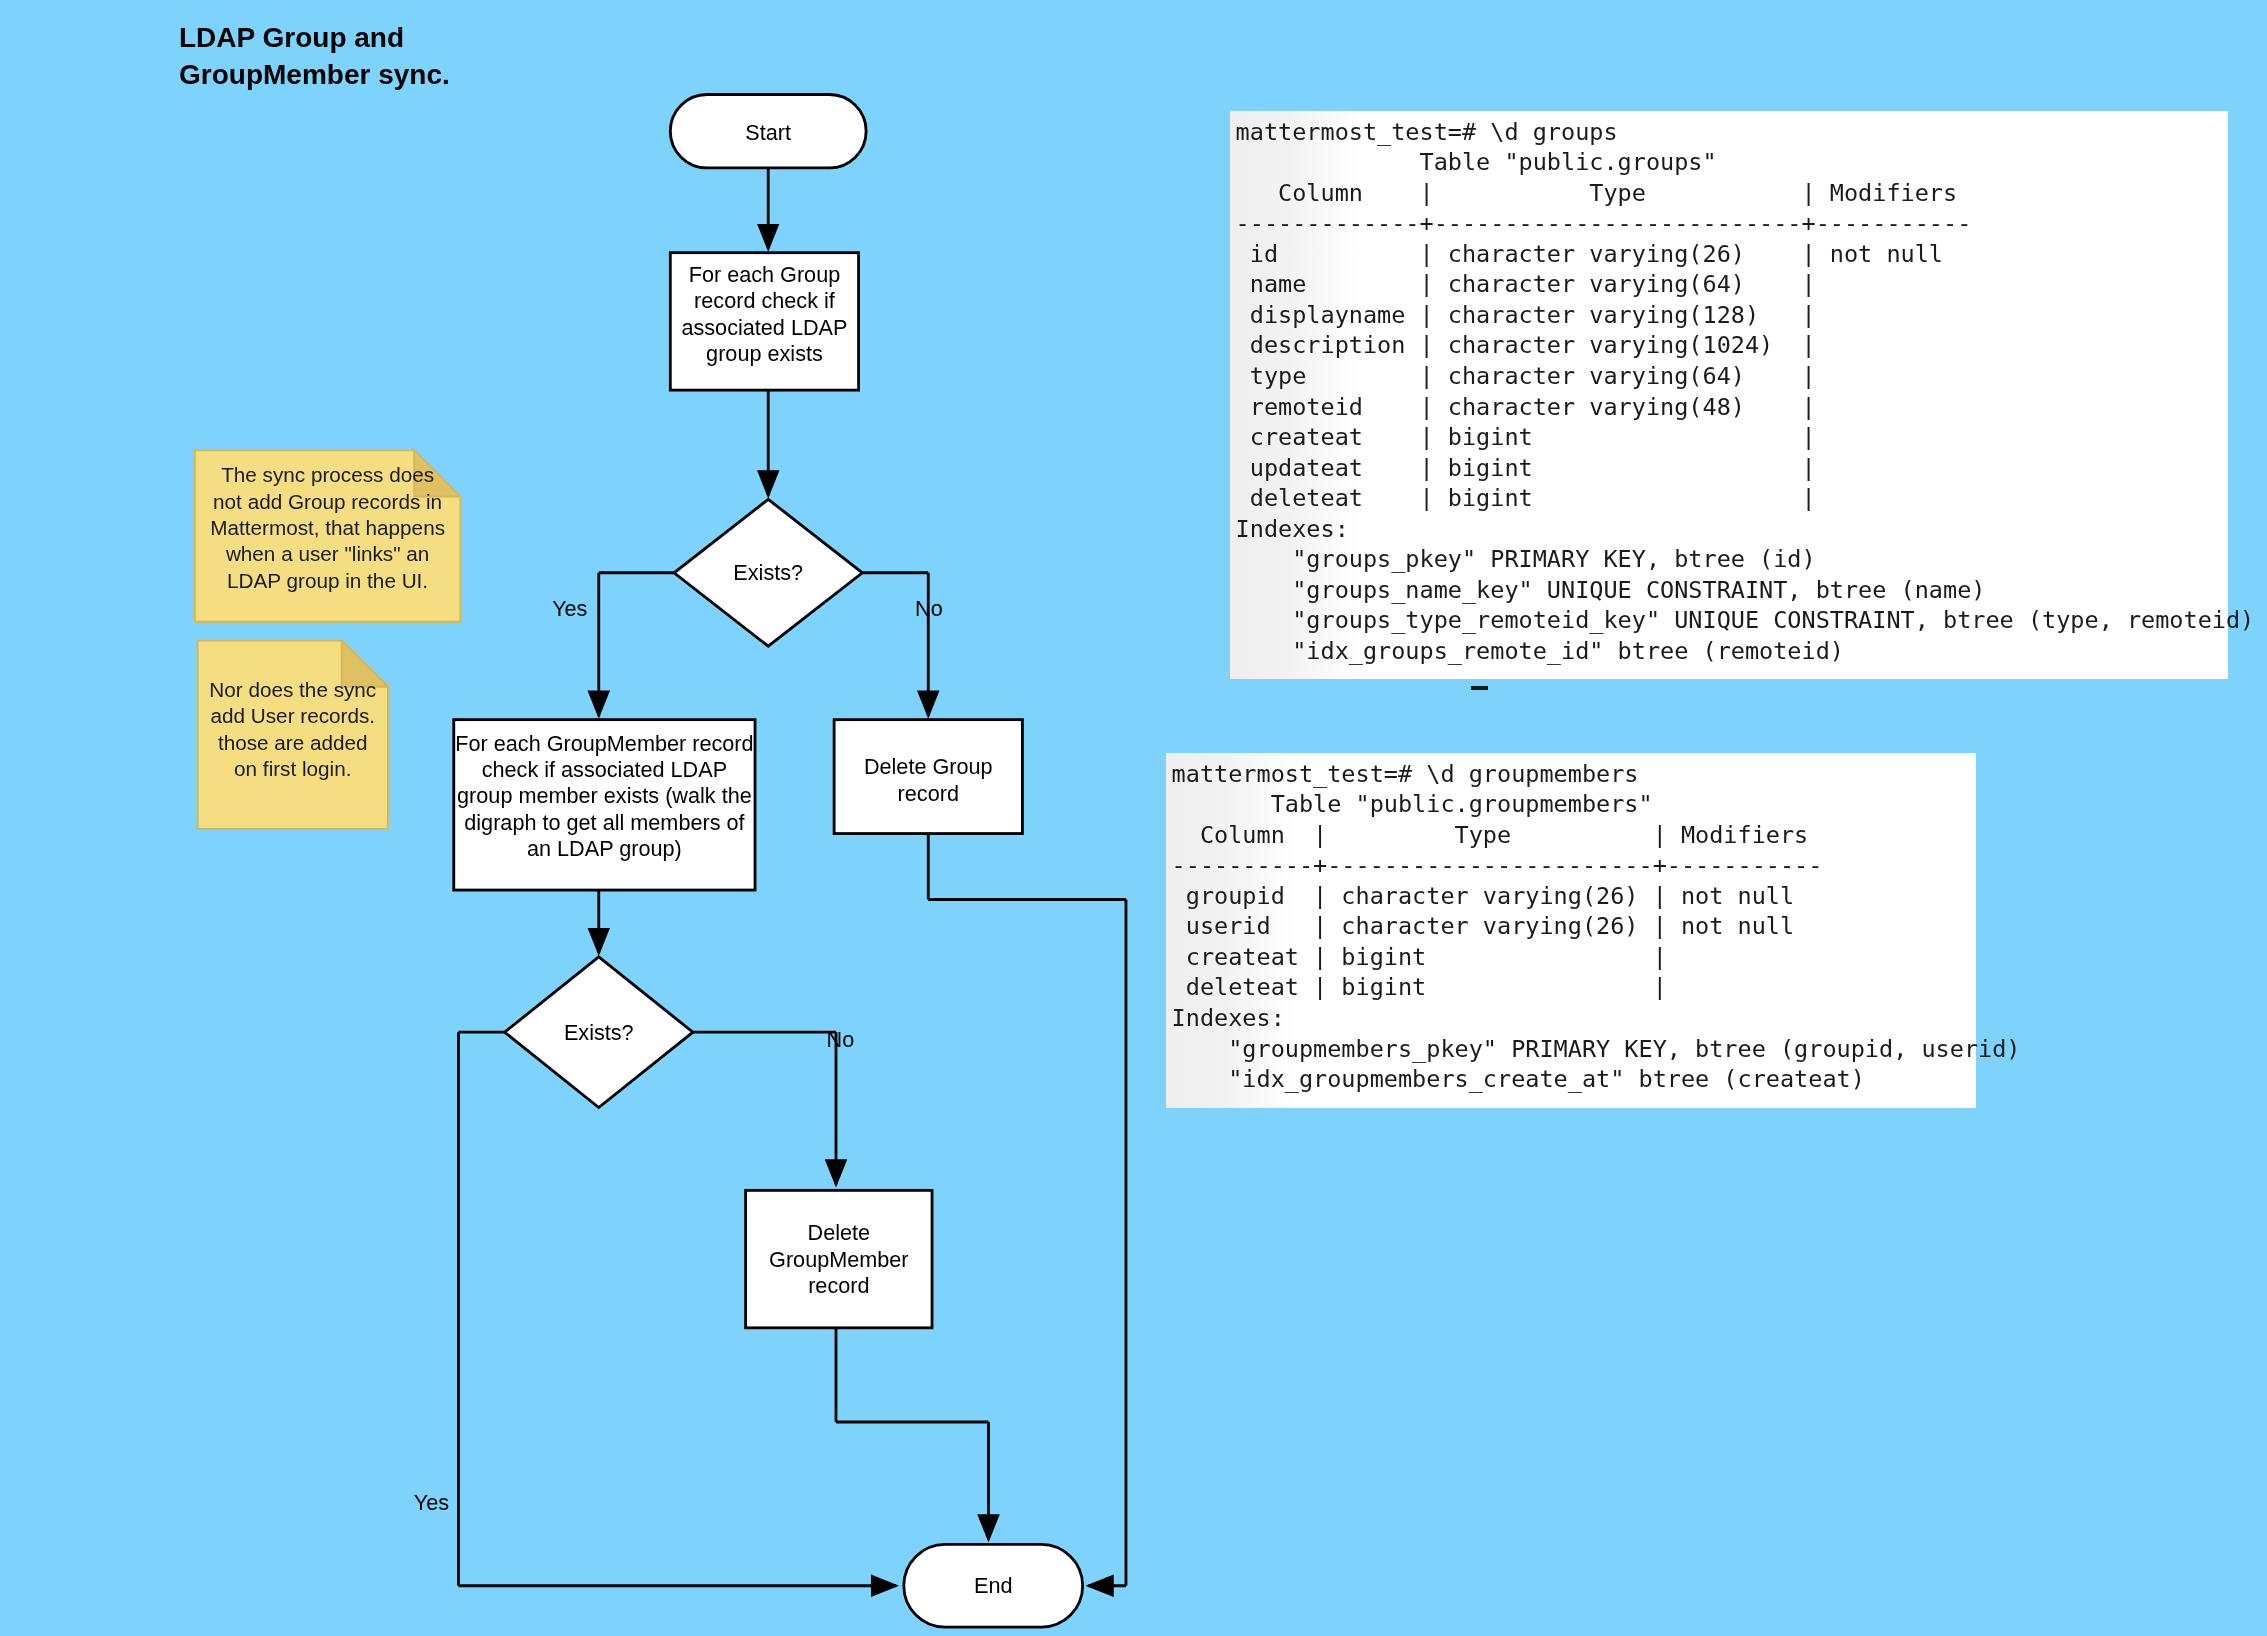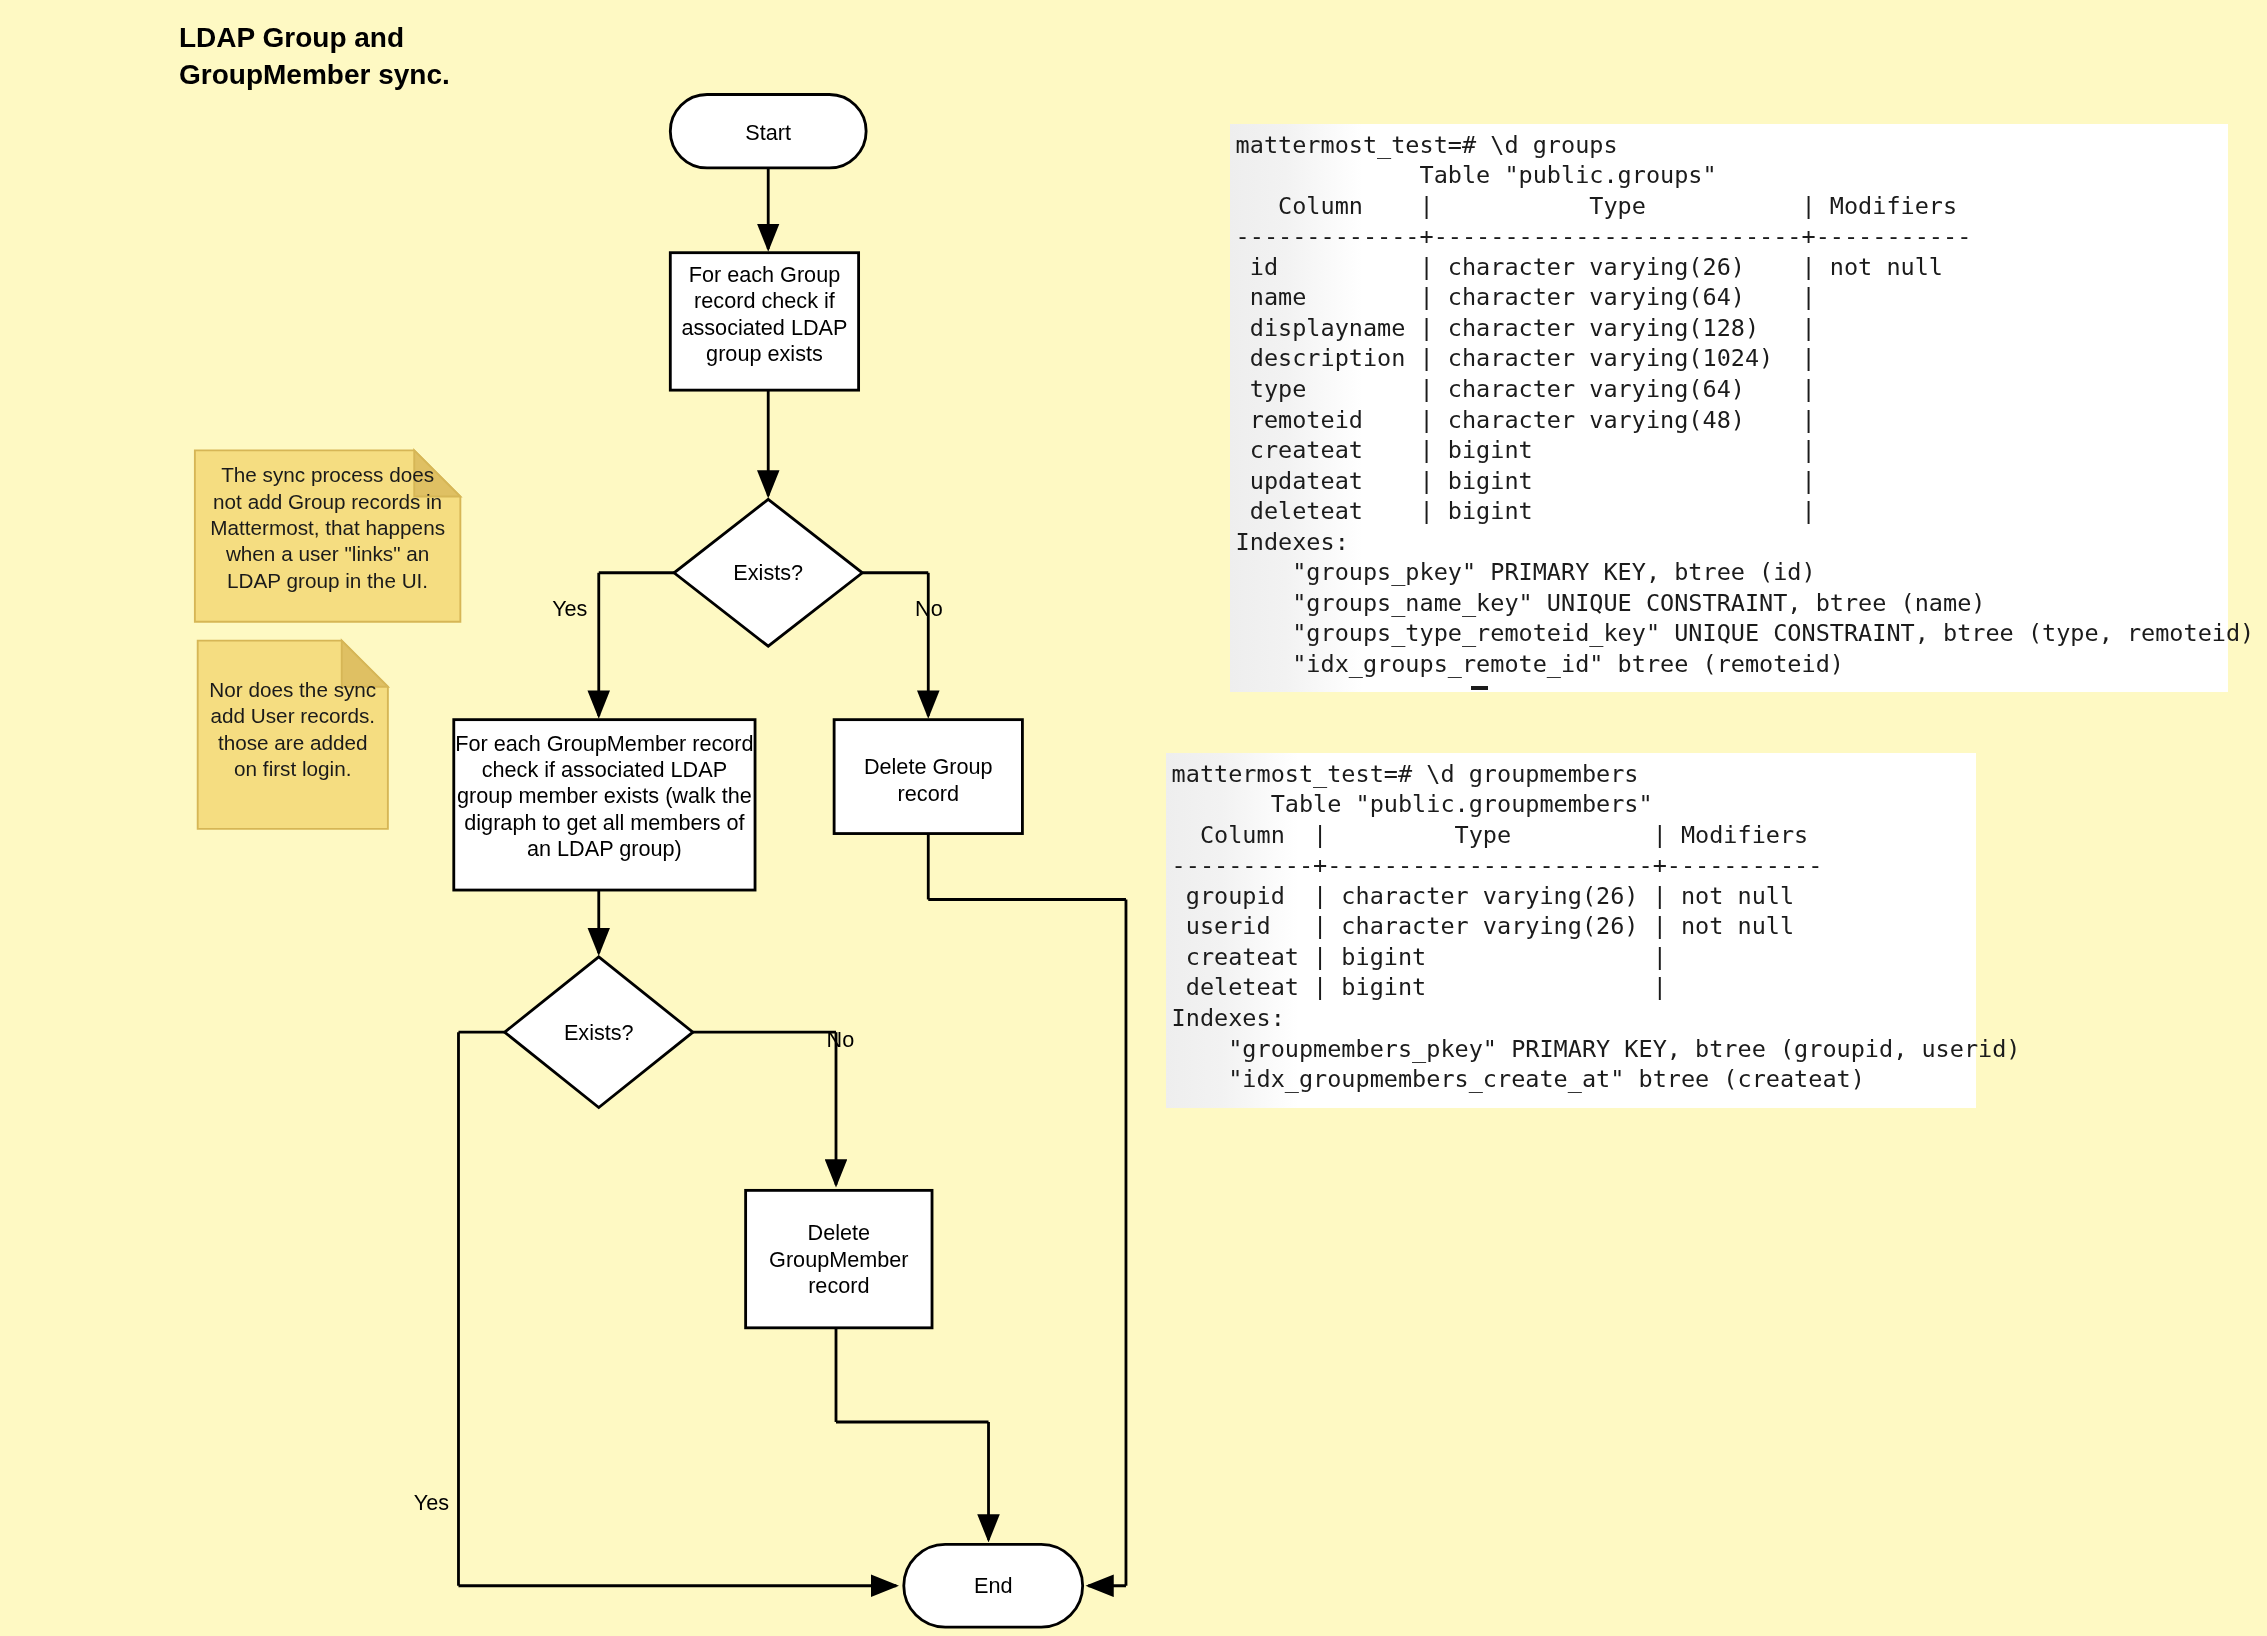--- a/index.html
+++ b/index.html
@@ -5,21 +5,21 @@
   * { box-sizing: border-box; }
   html, body {
     margin: 0; padding: 0;
     background: #ffffff;
     font-family: "Liberation Sans", sans-serif;
   }
   #page {
     position: relative;
     width: 2267px;
     height: 1637px;
-    background: #fef9c3;
+    background: #7dd3fc;
     overflow: hidden;
   }
   #diagram-title {
     position: absolute;
     left: 179px;
     top: 19px;
     width: 311px;
     font-size: 28px;
     font-weight: bold;
     line-height: 1.33;
@@ -68,21 +68,21 @@
   .terminal-block {
     position: absolute;
     font-family: "DejaVu Sans Mono", monospace;
     font-size: 23.5px;
     line-height: 1.30;
     color: #1b1b1b;
     white-space: pre;
     padding: 5.6px 0 13px 5.6px;
     background: linear-gradient(to right, #eeeeee 0px, #f2f2f2 56px, #ffffff 132px, #ffffff 100%);
   }
-  #terminal-groups { left: 1230px; top: 124px; width: 998px; }
+  #terminal-groups { left: 1230px; top: 111px; width: 998px; }
   #terminal-groupmembers { left: 1166px; top: 753px; width: 810px; }
   .stray-mark {
     position: absolute;
     left: 1471px;
     top: 686px;
     width: 17px;
     height: 3.8px;
     background: #1b1b1b;
   }
 </style>

